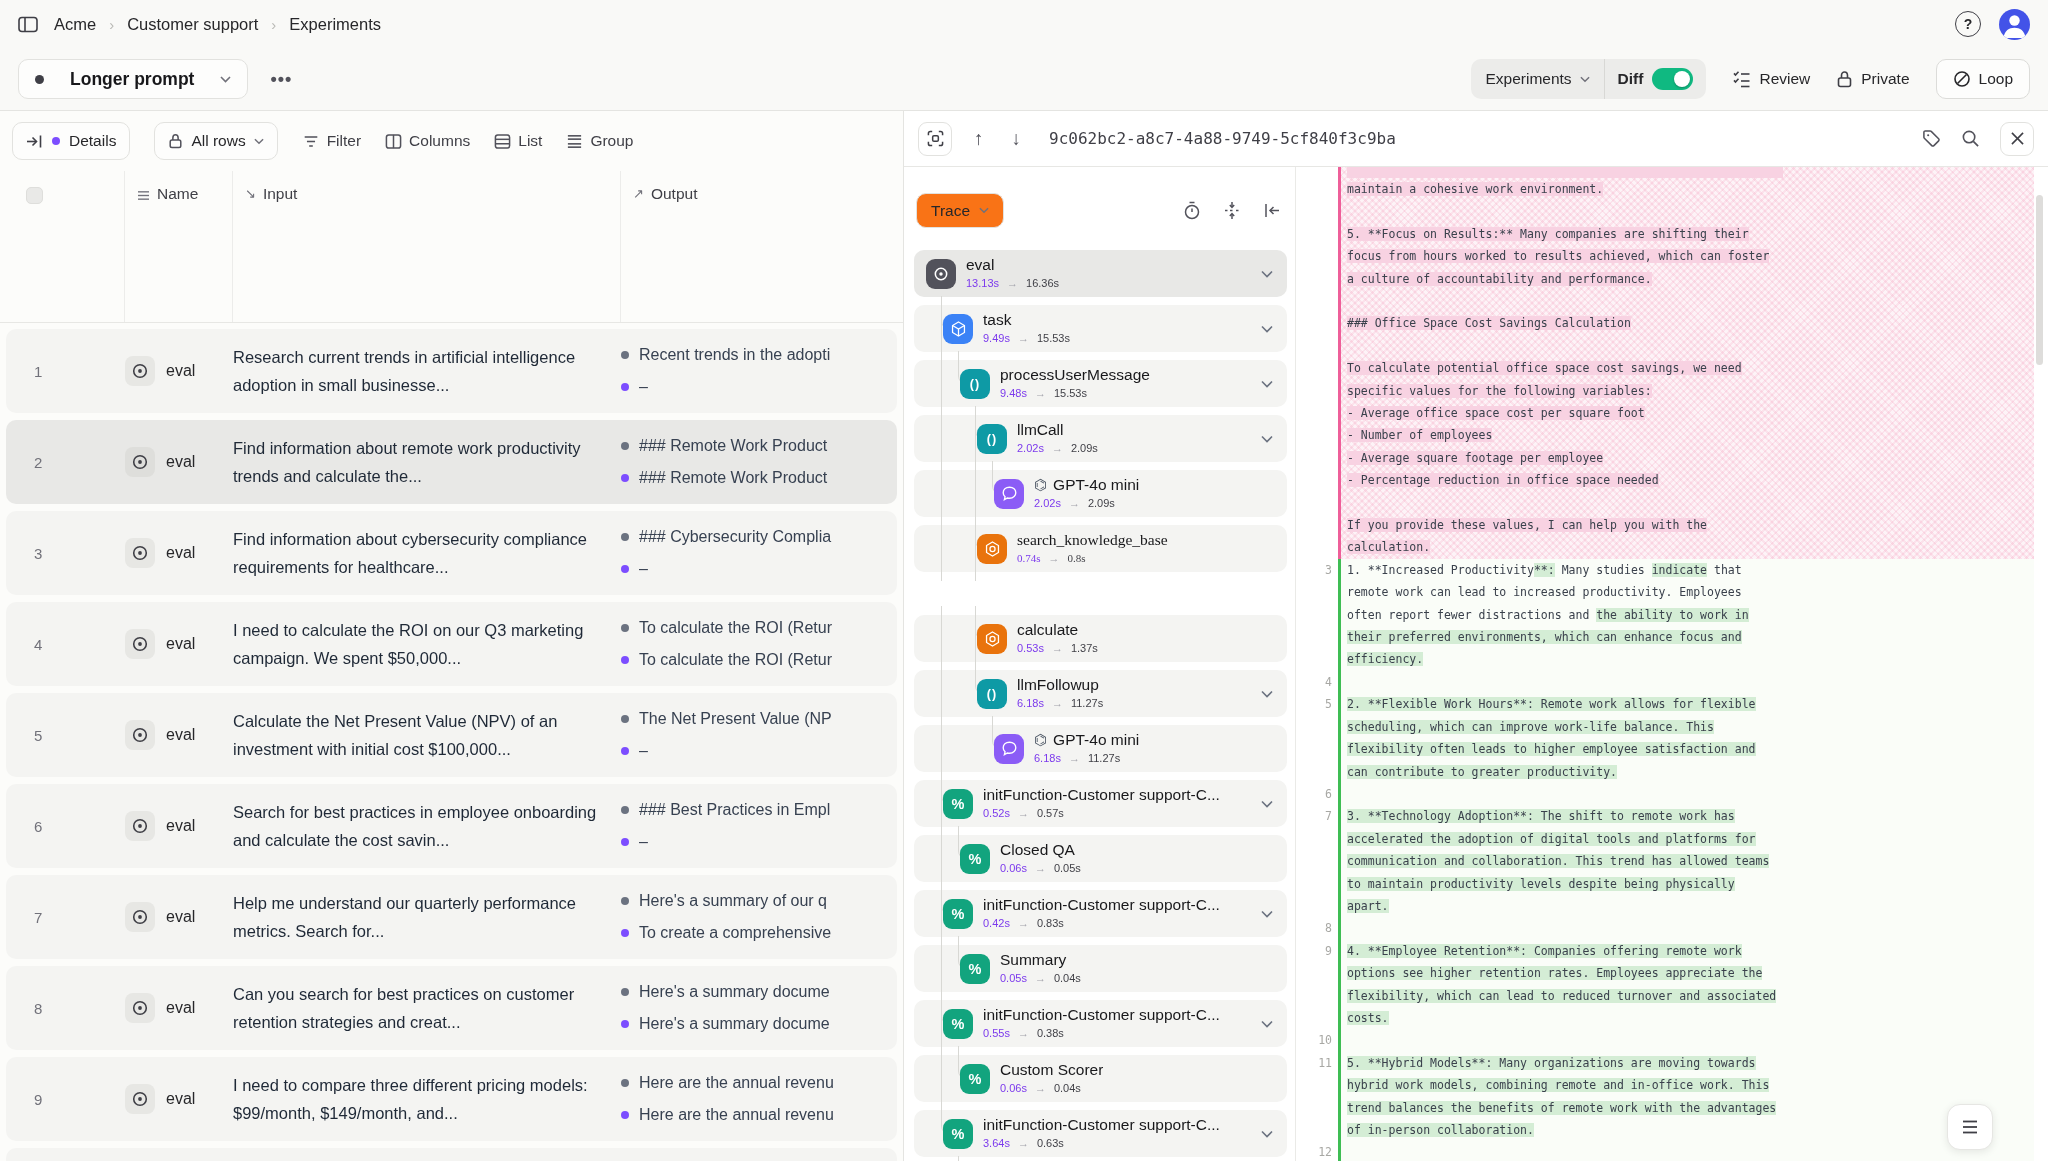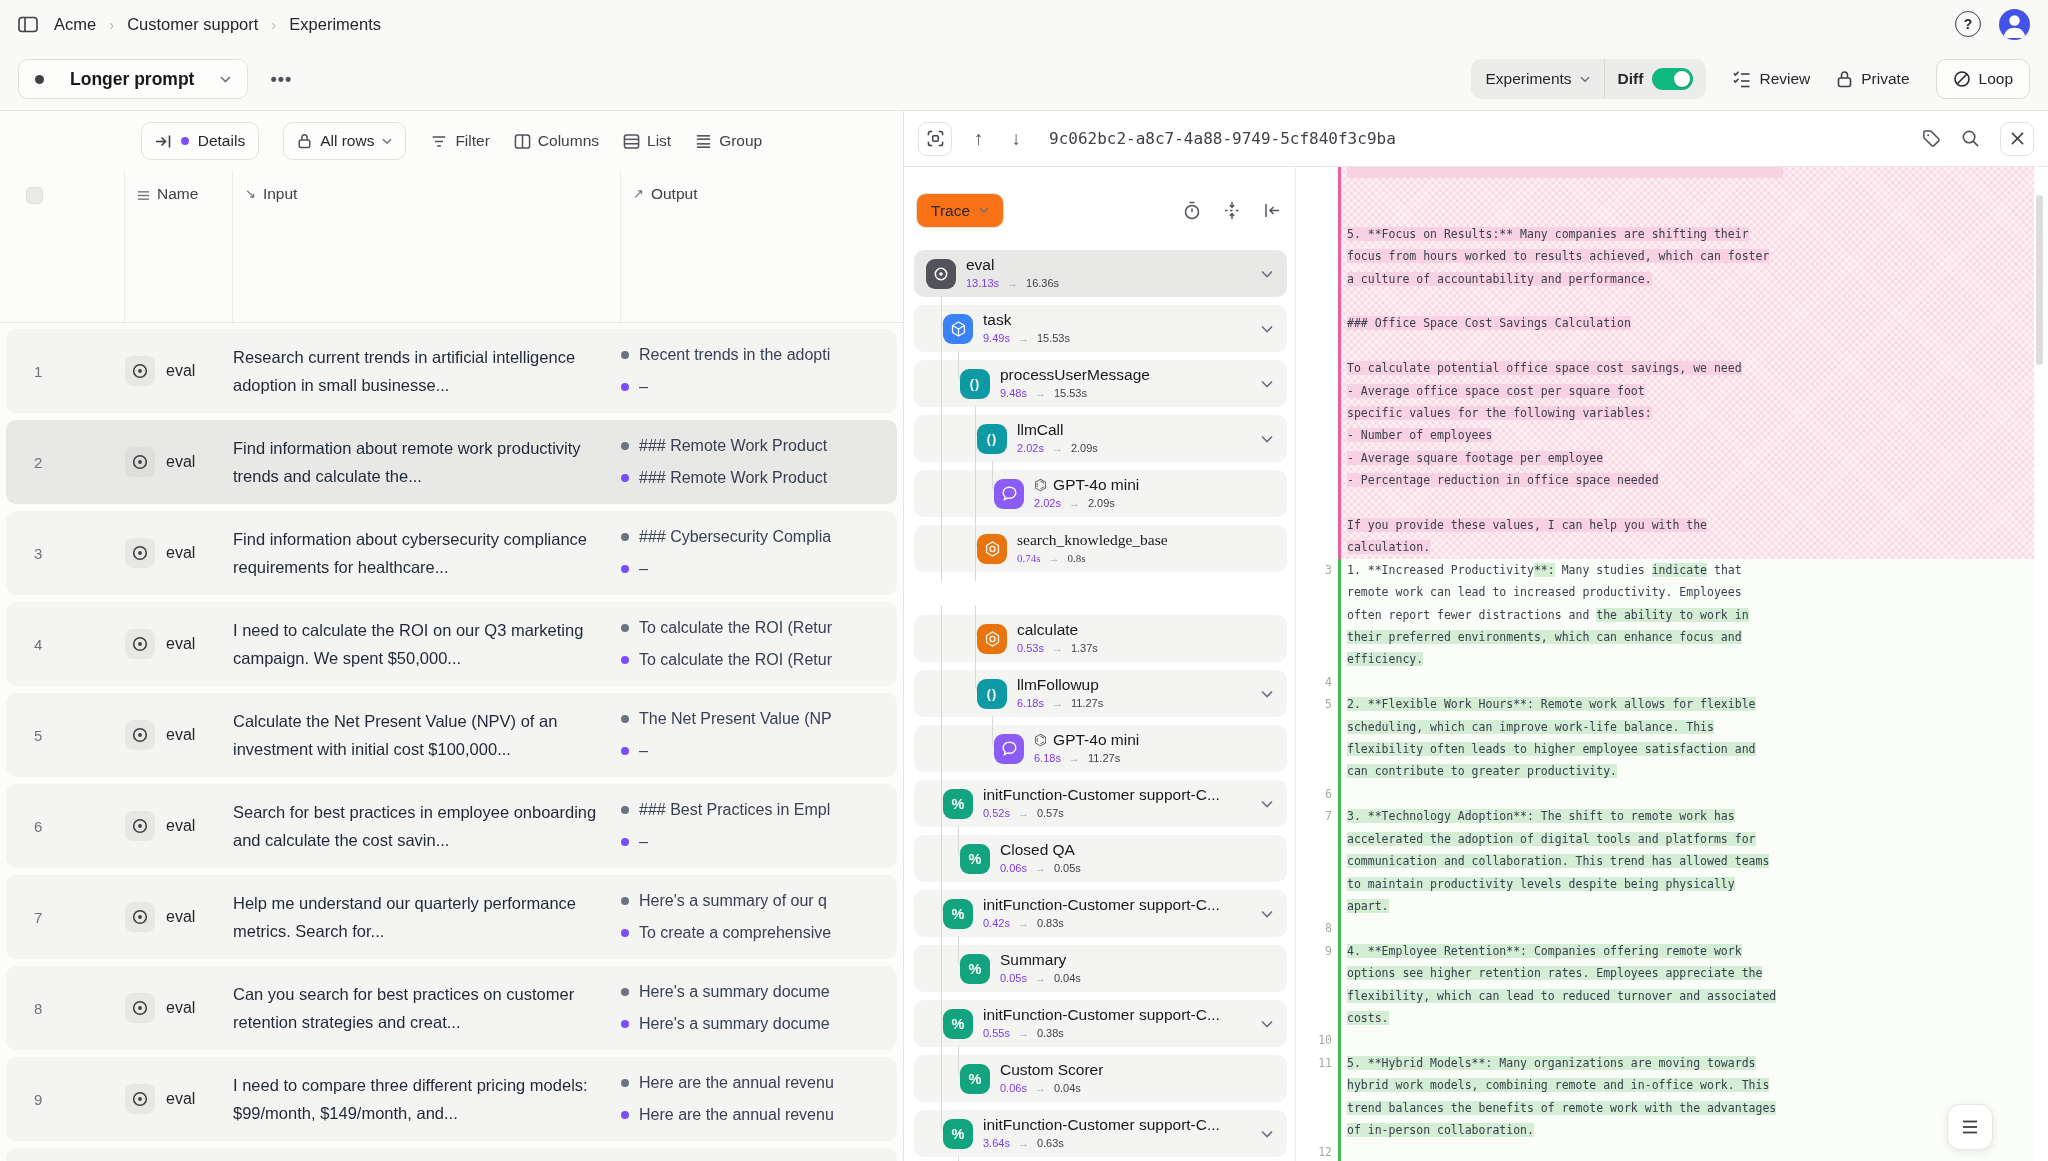--- a/index.html
+++ b/index.html
@@ -46,21 +46,21 @@
   .ghost-btn { display:flex; align-items:center; gap:8px; font-size:15.5px; color:#27272a; cursor:pointer; }
   .loop-btn { display:flex; align-items:center; gap:8px; font-size:15.5px; height:40px; padding:0 16px;
     background:#fdfdfc; border:1px solid #dcdcd9; border-radius:10px; cursor:pointer; }
 
   
   #content { position:absolute; top:110px; left:0; width:2048px; height:1051px;
     border-top:1px solid #e4e4e1; display:flex; background:#fcfcfa; }
 
   
   #left { width:904px; flex:none; border-right:1px solid #e4e4e1; display:flex; flex-direction:column; overflow:hidden; }
-  .toolbar { height:60px; flex:none; display:flex; align-items:center; gap:24px; padding:0 12px;justify-content:center; }
+  .toolbar { height:60px; flex:none; display:flex; align-items:center; gap:24px; padding:0 12px; }
   .tool-pill { display:flex; align-items:center; gap:8px; height:38px; padding:0 13px;
     background:#fdfdfc; border:1px solid #e2e2df; border-radius:10px; font-size:15.5px; cursor:pointer; }
   .tool-pill .pdot { width:8px; height:8px; border-radius:50%; background:var(--c-dot_purple,#7c4dff); }
   .tool-text { display:flex; align-items:center; gap:7px; font-size:15.5px; color:#3f3f46; cursor:pointer; }
   .thead { height:152px; flex:none; display:grid; grid-template-columns:125px 108px 388px 1fr;
     border-bottom:1px solid #e7e7e4; }
   .thc { border-right:1px solid #ececea; padding:14px 0 0 12px; font-size:15.5px; color:#3f3f46;
     display:flex; align-items:flex-start; gap:7px; }
   .thc:last-child { border-right:none; }
   .checkbox { width:17px; height:17px; border-radius:5px; background:#e9e9e7; border:1px solid #dededb;
@@ -1010,20 +1010,21 @@
   <div class="elbow" style="left: 44px;"></div>
             </div>
 </div>
       </div>
 
       <div id="diff-pane">
         <div class="dblock removed" id="removed">
           <div class="cutline"></div>
         <div class="dline">
               <span class="gut"></span>
+              <span class="dtxt"><span class="hl-pink">maintain a cohesive work environment.</span></span>
             </div>
             <div class="dline">
               <span class="gut"></span>
               <span class="dtxt"></span>
             </div>
             <div class="dline">
               <span class="gut"></span>
               <span class="dtxt"><span class="hl-pink">5. **Focus on Results:** Many companies are shifting their</span></span>
             </div>
             <div class="dline">
@@ -1045,25 +1046,25 @@
             <div class="dline">
               <span class="gut"></span>
               <span class="dtxt"></span>
             </div>
             <div class="dline">
               <span class="gut"></span>
               <span class="dtxt"><span class="hl-pink">To calculate potential office space cost savings, we need</span></span>
             </div>
             <div class="dline">
               <span class="gut"></span>
+              <span class="dtxt"><span class="hl-pink">specific values for the following variables:</span></span>
+            </div>
+            <div class="dline">
+              <span class="gut"></span>
               <span class="dtxt"><span class="hl-pink">- Average office space cost per square foot</span></span>
-            </div>
-            <div class="dline">
-              <span class="gut"></span>
-              <span class="dtxt"><span class="hl-pink">specific values for the following variables:</span></span>
             </div>
             <div class="dline">
               <span class="gut"></span>
               <span class="dtxt"><span class="hl-pink">- Number of employees</span></span>
             </div>
             <div class="dline">
               <span class="gut"></span>
               <span class="dtxt"><span class="hl-pink">- Average square footage per employee</span></span>
             </div>
             <div class="dline">

